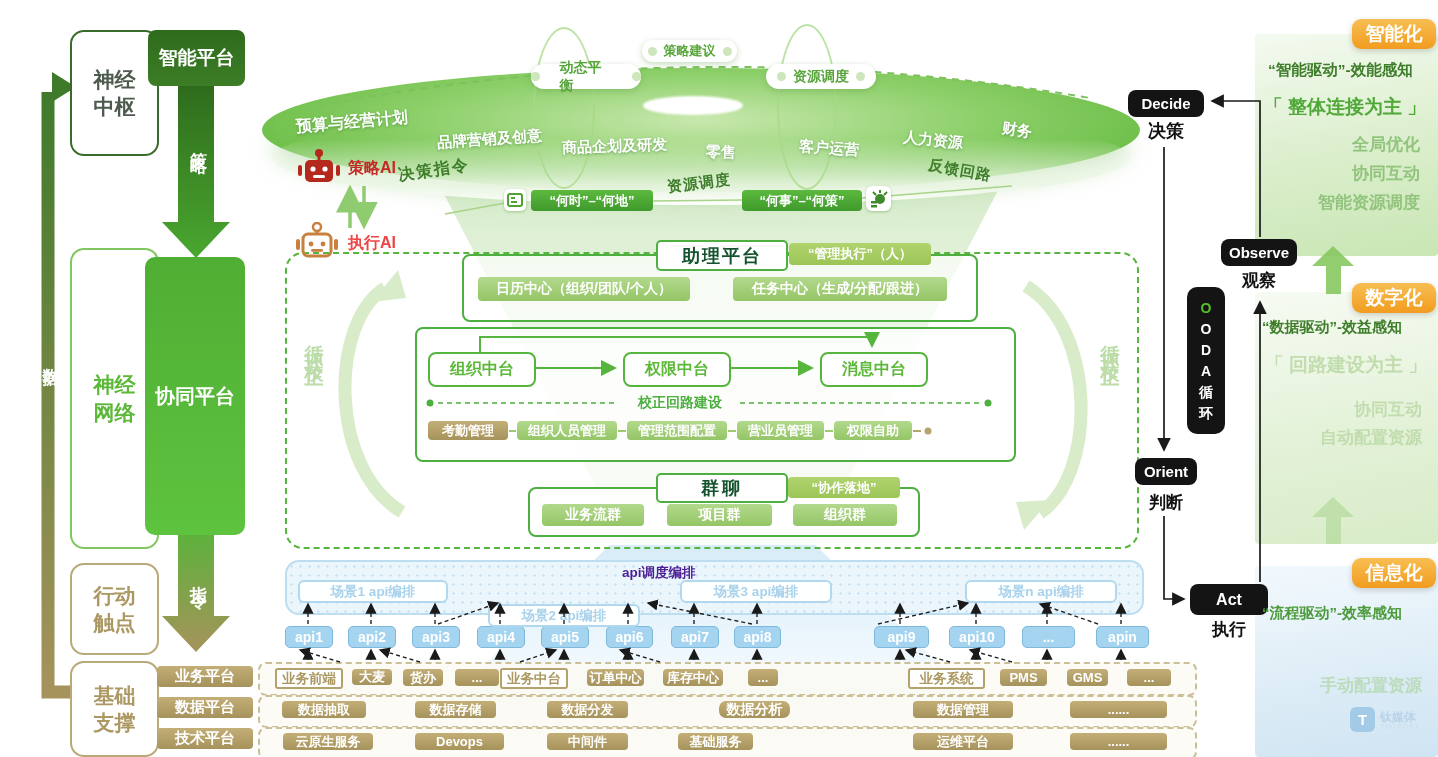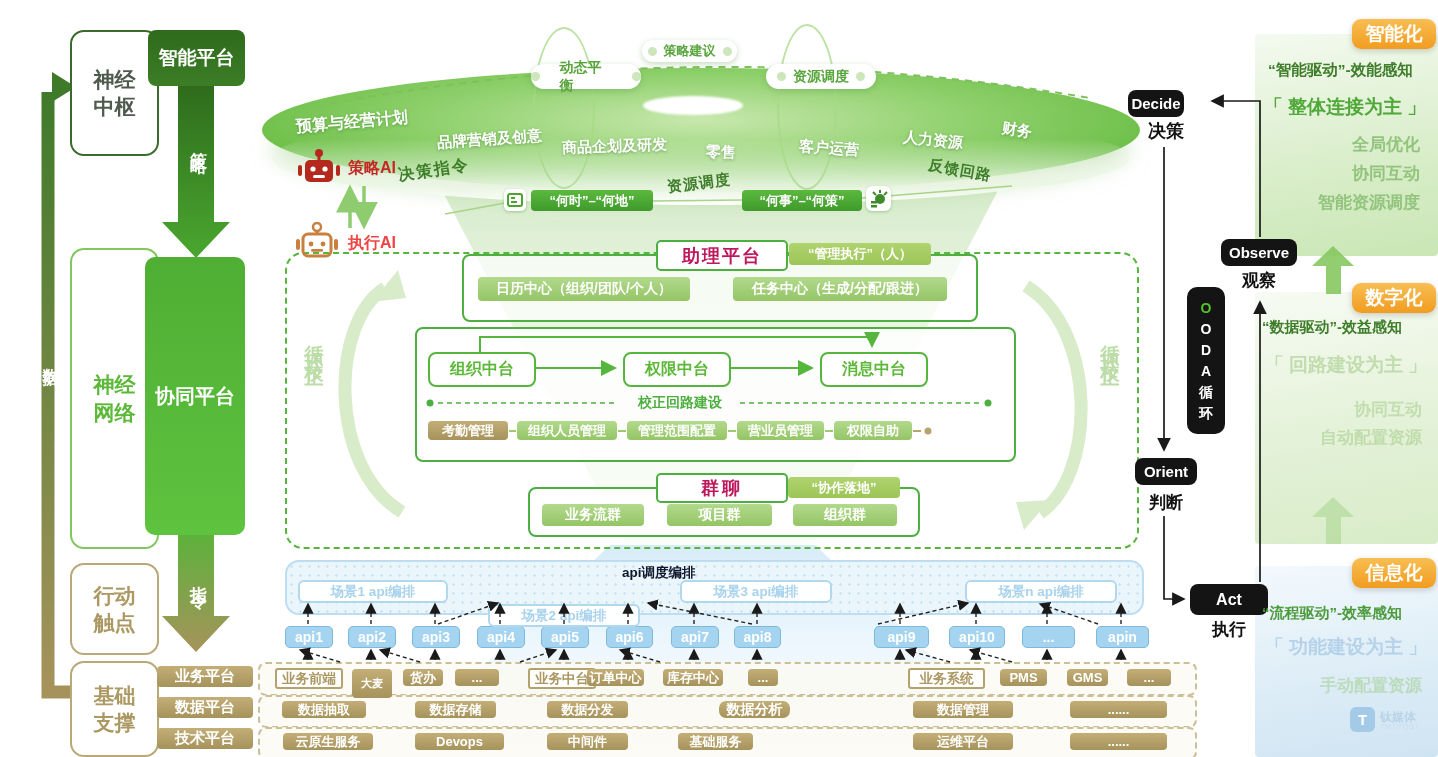--- a/index.html
+++ b/index.html
@@ -13,21 +13,21 @@
   .vtext{writing-mode:vertical-rl;text-orientation:upright;}
   
   .lbox{background:#fff;border-radius:14px;}
   
   .gchip{background:linear-gradient(180deg,#b2d98c,#94c566);color:#fff;border-radius:4px;font-weight:bold;}
   .tchip{background:linear-gradient(180deg,#c2ae76,#a6935b);color:#fff;border-radius:4px;font-weight:bold;}
   .tout{background:rgba(255,255,255,.92);border:2px solid #b3a26b;color:#ab9862;border-radius:3px;font-weight:bold;}
   .bchip{background:#a5d4f0;border:1px solid #7eb9dc;color:#fff;border-radius:5px;font-weight:bold;}
   .sceneBox{background:rgba(255,255,255,.95);border:2px solid #b2d8ee;color:#a9d2ec;border-radius:6px;font-weight:bold;}
   .gbox{background:#fff;border:2px solid #56b53c;color:#5cb838;border-radius:8px;font-weight:bold;}
-  .hdrBox{background:#fff;border:2px solid #4caf3f;color:#be185d;border-radius:5px;font-weight:bold;}
+  .hdrBox{background:#fff;border:2px solid #4caf3f;color:#14532d;border-radius:5px;font-weight:bold;}
   .gtag{background:linear-gradient(180deg,#b0d36e,#9cc557);color:#fff;border-radius:4px;font-weight:bold;}
   .glabel{background:linear-gradient(180deg,#5cb93e,#3f9a2c);color:#fff;border-radius:4px;font-weight:bold;}
   .ooda-pill{background:#141414;color:#fff;border-radius:8px;font-weight:bold;}
   .ooda-pill::first-letter{color:#56c02b;}
   .loopLetters span{display:block;color:#fff;font-weight:bold;font-size:14px;line-height:1.5;text-align:center;}
   .loopLetters span:first-child{color:#56c02b;}
   .otag{background:linear-gradient(180deg,#f8be52,#f19c20);color:#fff;border-radius:9px;font-weight:bold;
         box-shadow:0 2px 6px rgba(0,0,0,.18);}
   .panel{border-radius:4px;}
   .discLabel{color:#fff;font-weight:bold;text-shadow:0 1px 3px rgba(55,120,40,.55);}
@@ -216,21 +216,21 @@
   <div class="abs z2" style="left:528px;top:487px;width:388px;height:46px;border:2px solid #4caf3f;border-radius:8px;background:rgba(255,255,255,.8);"></div>
   <div class="abs z3 hdrBox c" style="left:656px;top:473px;width:128px;height:26px;font-size:18px;letter-spacing:3px;">
       <span>群聊</span>
     </div>
   <div class="abs z3 gtag c" style="left:788px;top:477px;width:112px;height:21px;font-size:13px;">“协作落地”</div>
   <div class="abs z3 gchip c" style="left:542px;top:504px;width:102px;height:22px;font-size:14px;">业务流群</div>
   <div class="abs z3 gchip c" style="left:667px;top:504px;width:105px;height:22px;font-size:14px;">项目群</div>
   <div class="abs z3 gchip c" style="left:793px;top:504px;width:104px;height:22px;font-size:14px;">组织群</div>
 
   <div class="abs z2 apiWrap" style="left:285px;top:560px;width:855px;height:51px;"></div>
-  <div class="abs z3 b" style="left:622px;top:564px;color:#0f172a;font-size:13.5px;">api调度编排</div>
+  <div class="abs z3 b" style="left:622px;top:564px;color:#4c1d95;font-size:13.5px;">api调度编排</div>
   <div class="abs z3 sceneBox c" style="left:298px;top:580px;width:146px;height:19px;font-size:13.5px;">场景1 api编排</div>
   <div class="abs z3 sceneBox c" style="left:488px;top:604px;width:148px;height:19px;font-size:13.5px;">场景2 api编排</div>
   <div class="abs z3 sceneBox c" style="left:680px;top:580px;width:148px;height:19px;font-size:13.5px;">场景3 api编排</div>
   <div class="abs z3 sceneBox c" style="left:965px;top:580px;width:148px;height:19px;font-size:13.5px;">场景n api编排</div>
 
   <div class="abs z2 bchip c" style="left:285px;top:626px;width:46px;height:20px;font-size:14px;">api1</div>
   <div class="abs z2 bchip c" style="left:348px;top:626px;width:46px;height:20px;font-size:14px;">api2</div>
   <div class="abs z2 bchip c" style="left:412px;top:626px;width:46px;height:20px;font-size:14px;">api3</div>
   <div class="abs z2 bchip c" style="left:477px;top:626px;width:46px;height:20px;font-size:14px;">api4</div>
   <div class="abs z2 bchip c" style="left:541px;top:626px;width:46px;height:20px;font-size:14px;">api5</div>
@@ -240,24 +240,24 @@
   <div class="abs z2 bchip c" style="left:874px;top:626px;width:53px;height:20px;font-size:14px;">api9</div>
   <div class="abs z2 bchip c" style="left:949px;top:626px;width:54px;height:20px;font-size:14px;">api10</div>
   <div class="abs z2 bchip c" style="left:1022px;top:626px;width:51px;height:20px;font-size:14px;">...</div>
   <div class="abs z2 bchip c" style="left:1096px;top:626px;width:51px;height:20px;font-size:14px;">apin</div>
 
   <div class="abs z1 rowDash" style="left:258px;top:662px;width:935px;height:30px;"></div>
   <div class="abs z1 rowDash" style="left:258px;top:695px;width:935px;height:29px;"></div>
   <div class="abs z1 rowDash" style="left:258px;top:727px;width:935px;height:29px;"></div>
 
   <div class="abs z2 tout c" style="left:275px;top:668px;width:64px;height:17px;font-size:13.5px;">业务前端</div>
-  <div class="abs z2 tchip c" style="left:352px;top:669px;width:40px;height:29px;font-size:11px;">大麦</div>
+  <div class="abs z2 tchip c" style="left:352px;top:669px;width:40px;height:16px;font-size:13px;">大麦</div>
   <div class="abs z2 tchip c" style="left:403px;top:669px;width:40px;height:17px;font-size:13px;">货办</div>
   <div class="abs z2 tchip c" style="left:455px;top:669px;width:44px;height:17px;font-size:13px;">...</div>
-  <div class="abs z2 tout c" style="left:528px;top:668px;width:64px;height:17px;font-size:13.5px;">业务中台</div>
+  <div class="abs z2 tout c" style="left:500px;top:668px;width:64px;height:17px;font-size:13.5px;">业务中台</div>
   <div class="abs z2 tchip c" style="left:587px;top:669px;width:57px;height:17px;font-size:13px;">订单中心</div>
   <div class="abs z2 tchip c" style="left:663px;top:669px;width:60px;height:17px;font-size:13px;">库存中心</div>
   <div class="abs z2 tchip c" style="left:748px;top:669px;width:30px;height:17px;font-size:13px;">...</div>
   <div class="abs z2 tout c" style="left:908px;top:668px;width:73px;height:17px;font-size:13.5px;">业务系统</div>
   <div class="abs z2 tchip c" style="left:1000px;top:669px;width:47px;height:17px;font-size:13px;">PMS</div>
   <div class="abs z2 tchip c" style="left:1067px;top:669px;width:41px;height:17px;font-size:13px;">GMS</div>
   <div class="abs z2 tchip c" style="left:1127px;top:669px;width:44px;height:17px;font-size:13px;">...</div>
 
   <div class="abs z2 tchip c" style="left:282px;top:701px;width:84px;height:17px;font-size:13px;">数据抽取</div>
   <div class="abs z2 tchip c" style="left:415px;top:701px;width:81px;height:17px;font-size:13px;">数据存储</div>
@@ -266,21 +266,21 @@
   <div class="abs z2 tchip c" style="left:913px;top:701px;width:100px;height:17px;font-size:13px;">数据管理</div>
   <div class="abs z2 tchip c" style="left:1070px;top:701px;width:97px;height:17px;font-size:13px;">......</div>
 
   <div class="abs z2 tchip c" style="left:283px;top:733px;width:90px;height:17px;font-size:13px;">云原生服务</div>
   <div class="abs z2 tchip c" style="left:415px;top:733px;width:89px;height:17px;font-size:13px;">Devops</div>
   <div class="abs z2 tchip c" style="left:547px;top:733px;width:81px;height:17px;font-size:13px;">中间件</div>
   <div class="abs z2 tchip c" style="left:678px;top:733px;width:75px;height:17px;font-size:13px;">基础服务</div>
   <div class="abs z2 tchip c" style="left:913px;top:733px;width:100px;height:17px;font-size:13px;">运维平台</div>
   <div class="abs z2 tchip c" style="left:1070px;top:733px;width:97px;height:17px;font-size:13px;">......</div>
 
-  <div class="abs z2 ooda-pill c" style="left:1128px;top:90px;width:56px;height:27px;font-size:15px;">Decide</div>
+  <div class="abs z2 ooda-pill c" style="left:1128px;top:90px;width:76px;height:27px;font-size:15px;">Decide</div>
   <div class="abs z2 b c" style="left:1128px;top:121px;width:76px;height:20px;color:#111;font-size:18px;">决策</div>
   <div class="abs z2 ooda-pill c" style="left:1221px;top:239px;width:76px;height:27px;font-size:15px;">Observe</div>
   <div class="abs z2 b c" style="left:1221px;top:270px;width:76px;height:20px;color:#111;font-size:17px;">观察</div>
   <div class="abs z2 ooda-pill loopLetters" style="left:1187px;top:287px;width:38px;height:147px;border-radius:10px;display:flex;flex-direction:column;justify-content:center;">
     <span>O</span>
     <span>O</span>
     <span>D</span>
     <span>A</span>
     <span>循</span>
     <span>环</span>
@@ -301,21 +301,20 @@
   <div class="abs z1 panel" style="left:1255px;top:292px;width:183px;height:252px;background:linear-gradient(170deg,#f7fbf3 0%,#e2f1d6 60%,#d8ecc8 100%);"></div>
   <div class="abs z4 otag c" style="left:1352px;top:283px;width:84px;height:30px;font-size:19px;">数字化</div>
   <div class="abs z2 b" style="left:1262px;top:318px;width:176px;color:#3e7d2a;font-size:15px;white-space:nowrap;">“数据驱动”-效益感知</div>
   <div class="abs z2 b c" style="left:1256px;top:352px;width:180px;color:rgba(150,195,120,.5);font-size:19px;">「 回路建设为主 」</div>
   <div class="abs z2 b" style="left:1258px;top:398px;width:164px;text-align:right;color:rgba(150,195,120,.45);font-size:17px;">协同互动</div>
   <div class="abs z2 b" style="left:1258px;top:426px;width:164px;text-align:right;color:rgba(150,195,120,.45);font-size:17px;">自动配置资源</div>
 
   <div class="abs z1 panel" style="left:1255px;top:566px;width:183px;height:191px;background:linear-gradient(170deg,#f3f9fd 0%,#dcecf6 60%,#cfe4f2 100%);"></div>
   <div class="abs z4 otag c" style="left:1352px;top:558px;width:84px;height:30px;font-size:19px;">信息化</div>
   <div class="abs z2 b" style="left:1262px;top:604px;width:176px;color:#4c9b3b;font-size:15px;white-space:nowrap;">“流程驱动”-效率感知</div>
-  <div class="abs z2 b c" style="left:1256px;top:634px;width:180px;color:rgba(150,190,225,.6);font-size:19px;">「 功能建设为主 」</div>
   <div class="abs z2 b" style="left:1258px;top:674px;width:164px;text-align:right;color:rgba(160,205,140,.55);font-size:17px;">手动配置资源</div>
 
   <div class="abs z2 c" style="left:1350px;top:707px;width:25px;height:25px;background:#a3cbe8;border-radius:6px;color:#fff;font-weight:bold;font-size:15px;">
       <span>T</span>
     </div>
   <div class="abs z2 b" style="left:1380px;top:709px;color:#b9d3e8;font-size:12px;">钛媒体</div>
   <div class="abs z2" style="left:1380px;top:722px;color:#c8ddef;font-size:7.5px;letter-spacing:.5px;">TMTPOST</div>
 
   <svg class="abs z3" width="1438" height="757" style="left:0;top:0;pointer-events:none;">
     <defs>

